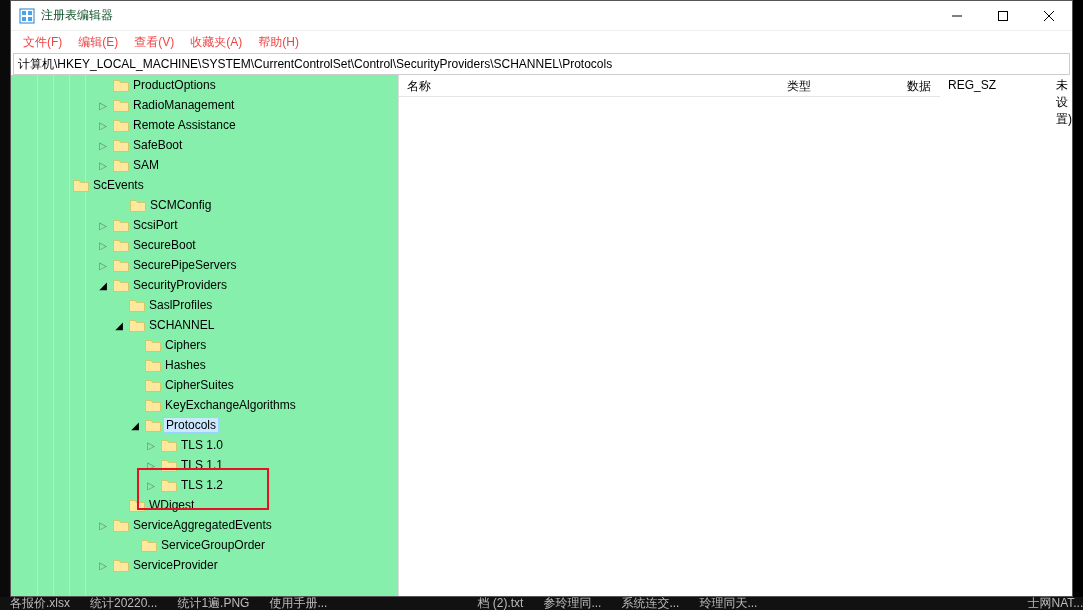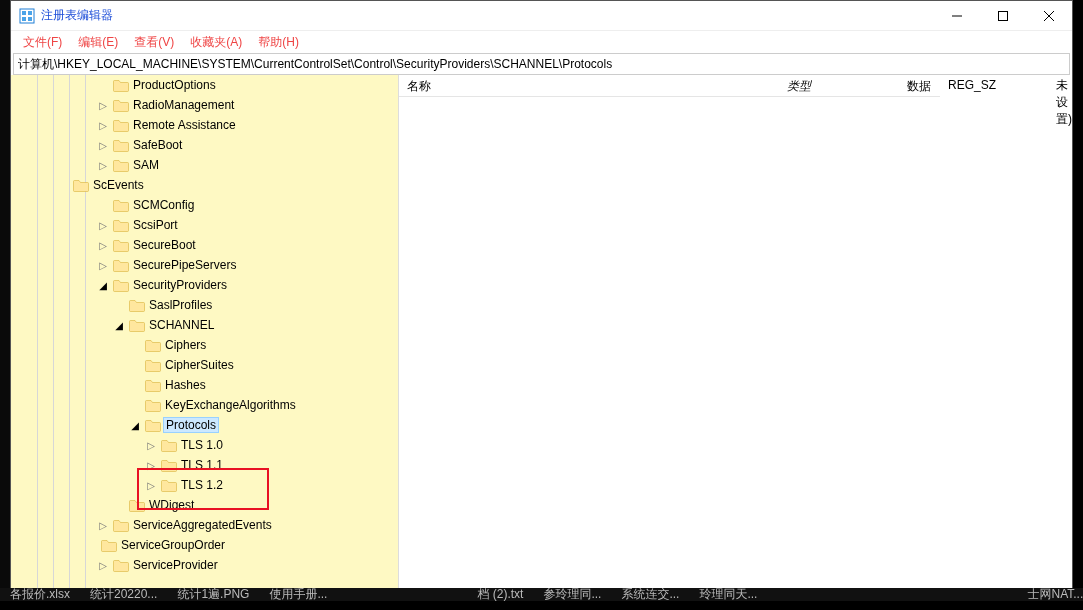--- a/index.html
+++ b/index.html
@@ -1,51 +1,51 @@
 <!DOCTYPE html>
 <html><head>
 <meta charset="utf-8">
 <style>
 * { margin: 0; padding: 0; box-sizing: border-box; font-family: "Microsoft YaHei", "Segoe UI", sans-serif; font-size: 12px; }
 body { background: #000; width: 1083px; height: 610px; overflow: hidden; }
 .window { position: absolute; left: 10px; top: 0; width: 1063px; height: 597px; background: #fff; display: flex; flex-direction: column; border: 1px solid #555; }
 .titlebar { height: 30px; display: flex; align-items: center; background: #fff; border-bottom: 1px solid #eee; }
 .titlebar .icon-app { width: 16px; height: 16px; margin: 0 6px 0 8px; }
-.titlebar .title { flex: 0 0 auto; color: #1d4ed8; }
+.titlebar .title { flex: 0 0 auto; color: #14532d; }
 .titlebar .spacer { flex: 1; }
 .win-btn { width: 46px; height: 30px; display: flex; align-items: center; justify-content: center; color: #000; }
 .menubar { height: 22px; display: flex; align-items: center; padding: 0 4px; background: #fff; }
 .menubar .mitem { padding: 2px 8px; color: #ef4444; }
 .addressbar { height: 22px; border: 1px solid #ccc; margin: 0 2px; display: flex; align-items: center; padding: 0 4px; color: #000; background: #fff; }
 .content { flex: 1; display: flex; min-height: 0; }
-.tree-pane { width: 460px; border-right: 1px solid #ddd; overflow: hidden; position: relative; background: #fef9c3; }
+.tree-pane { width: 460px; border-right: 1px solid #ddd; overflow: hidden; position: relative; background: #86efac; }
 .tree { position: relative; height: 100%; }
 .node { display: flex; align-items: center; height: 20px; white-space: nowrap; }
 .exp { width: 16px; height: 16px; display: flex; align-items: center; justify-content: center; color: #777; font-size: 10px; }
 .exp.open { color: #000; }
 .folder { width: 16px; height: 13px; margin: 0 4px 0 2px; }
 .fbody { fill: #ffe79e; stroke: #d8b13a; stroke-width: 0.6; }
 .label { color: #000; }
 .label.sel { background: #cce8ff; border: 1px solid #99d1ff; padding: 0 2px; margin: -1px 16px -1px -2px; }
 .vline { position: absolute; width: 1px; background: #d7d7d7; top: 0; bottom: 0; }
 .list-pane { flex: 1; display: flex; flex-direction: row; background: #fff; position: relative; }
 .list-header { height: 22px; display: flex; border-bottom: 1px solid #e5e5e5; }
 .col { padding: 3px 8px; border-right: 1px solid transparent; color: #000; }
 .col.c1 { width: 380px; }
-.col.c2 { width: 120px; font-style: italic; }
+.col.c2 { width: 120px; }
 .col.c3 { flex: 1; }
 .list-body { flex: 1; overflow: hidden; }
 .row { display: flex; height: 20px; align-items: center; }
 .row .c1 { width: 380px; display: flex; align-items: center; padding-left: 4px; }
 .row .c2 { width: 120px; padding-left: 8px; }
 .row .c3 { flex: 1; padding-left: 8px; }
 .val-icon { width: 16px; height: 14px; margin-right: 4px; }
 .hscroll { height: 17px; background: #f0f0f0; border-top: 1px solid #ddd; position: relative; }
 .hscroll .thumb { position: absolute; left: 15px; top: 2px; width: 520px; height: 13px; background: #cdcdcd; border-radius: 0; }
-.taskbar { position: absolute; left: 0; bottom: 9px; width: 1083px; height: 13px; background: #111; display: flex; color: #bbb; font-size: 11px; overflow: hidden; align-items: center; }
+.taskbar { position: absolute; left: 0; bottom: 0; width: 1083px; height: 13px; background: #111; display: flex; color: #bbb; font-size: 11px; overflow: hidden; align-items: center; }
 .taskbar span { margin: 0 10px; white-space: nowrap; }
 .redbox { position: absolute; border: 2px solid #e81123; pointer-events: none; }
 .left-strip { position: absolute; left: 0; top: 0; width: 10px; height: 597px; background: #0a0a0a; }
 </style>
 </head>
 <body>
 
 <div class="left-strip"></div>
 
 <div class="window">
@@ -132,21 +132,21 @@
             </svg>
             <span class="label">SAM</span>
           </div>
           <div class="node" style="padding-left: 44px;">
             <span class="exp"></span>
             <svg class="folder" viewBox="0 0 16 13">
               <path class="fbody" d="M0.5 2.5 v9 a1 1 0 0 0 1 1 h13 a1 1 0 0 0 1-1 v-7 a1 1 0 0 0 -1-1 h-7 l-1.5-2 h-4.5 a1 1 0 0 0 -1 1 z"></path>
             </svg>
             <span class="label">ScEvents</span>
           </div>
-          <div class="node" style="padding-left: 84px;">
+          <div class="node" style="padding-left: 84px; margin-left: 17px;">
             <span class="exp"></span>
             <svg class="folder" viewBox="0 0 16 13">
               <path class="fbody" d="M0.5 2.5 v9 a1 1 0 0 0 1 1 h13 a1 1 0 0 0 1-1 v-7 a1 1 0 0 0 -1-1 h-7 l-1.5-2 h-4.5 a1 1 0 0 0 -1 1 z"></path>
             </svg>
             <span class="label">SCMConfig</span>
           </div>
           <div class="node" style="padding-left: 84px;">
             <span class="exp">▷</span>
             <svg class="folder" viewBox="0 0 16 13">
               <path class="fbody" d="M0.5 2.5 v9 a1 1 0 0 0 1 1 h13 a1 1 0 0 0 1-1 v-7 a1 1 0 0 0 -1-1 h-7 l-1.5-2 h-4.5 a1 1 0 0 0 -1 1 z"></path>
@@ -193,34 +193,34 @@
             <svg class="folder" viewBox="0 0 16 13">
               <path class="fbody" d="M0.5 2.5 v9 a1 1 0 0 0 1 1 h13 a1 1 0 0 0 1-1 v-7 a1 1 0 0 0 -1-1 h-7 l-1.5-2 h-4.5 a1 1 0 0 0 -1 1 z"></path>
             </svg>
             <span class="label">Ciphers</span>
           </div>
           <div class="node" style="padding-left: 116px;">
             <span class="exp"></span>
             <svg class="folder" viewBox="0 0 16 13">
               <path class="fbody" d="M0.5 2.5 v9 a1 1 0 0 0 1 1 h13 a1 1 0 0 0 1-1 v-7 a1 1 0 0 0 -1-1 h-7 l-1.5-2 h-4.5 a1 1 0 0 0 -1 1 z"></path>
             </svg>
+            <span class="label">Hashes</span>
+          </div>
+          <div class="node" style="padding-left: 116px;">
+            <span class="exp"></span>
+            <svg class="folder" viewBox="0 0 16 13">
+              <path class="fbody" d="M0.5 2.5 v9 a1 1 0 0 0 1 1 h13 a1 1 0 0 0 1-1 v-7 a1 1 0 0 0 -1-1 h-7 l-1.5-2 h-4.5 a1 1 0 0 0 -1 1 z"></path>
+            </svg>
             <span class="label">CipherSuites</span>
           </div>
           <div class="node" style="padding-left: 116px;">
             <span class="exp"></span>
             <svg class="folder" viewBox="0 0 16 13">
               <path class="fbody" d="M0.5 2.5 v9 a1 1 0 0 0 1 1 h13 a1 1 0 0 0 1-1 v-7 a1 1 0 0 0 -1-1 h-7 l-1.5-2 h-4.5 a1 1 0 0 0 -1 1 z"></path>
             </svg>
-            <span class="label">Hashes</span>
-          </div>
-          <div class="node" style="padding-left: 116px;">
-            <span class="exp"></span>
-            <svg class="folder" viewBox="0 0 16 13">
-              <path class="fbody" d="M0.5 2.5 v9 a1 1 0 0 0 1 1 h13 a1 1 0 0 0 1-1 v-7 a1 1 0 0 0 -1-1 h-7 l-1.5-2 h-4.5 a1 1 0 0 0 -1 1 z"></path>
-            </svg>
             <span class="label">KeyExchangeAlgorithms</span>
           </div>
           <div class="node" style="padding-left: 116px;">
             <span class="exp open">◢</span>
             <svg class="folder" viewBox="0 0 16 13">
               <path class="fbody" d="M0.5 2.5 v9 a1 1 0 0 0 1 1 h13 a1 1 0 0 0 1-1 v-7 a1 1 0 0 0 -1-1 h-7 l-1.5-2 h-4.5 a1 1 0 0 0 -1 1 z"></path>
             </svg>
             <span class="label sel">Protocols</span>
           </div>
           <div class="node" style="padding-left: 132px;">
@@ -251,21 +251,21 @@
             </svg>
             <span class="label">WDigest</span>
           </div>
           <div class="node" style="padding-left: 84px;">
             <span class="exp">▷</span>
             <svg class="folder" viewBox="0 0 16 13">
               <path class="fbody" d="M0.5 2.5 v9 a1 1 0 0 0 1 1 h13 a1 1 0 0 0 1-1 v-7 a1 1 0 0 0 -1-1 h-7 l-1.5-2 h-4.5 a1 1 0 0 0 -1 1 z"></path>
             </svg>
             <span class="label">ServiceAggregatedEvents</span>
           </div>
-          <div class="node" style="padding-left: 72px;">
+          <div class="node" style="padding-left: 112px;">
             <span class="exp"></span>
             <svg class="folder" viewBox="0 0 16 13">
               <path class="fbody" d="M0.5 2.5 v9 a1 1 0 0 0 1 1 h13 a1 1 0 0 0 1-1 v-7 a1 1 0 0 0 -1-1 h-7 l-1.5-2 h-4.5 a1 1 0 0 0 -1 1 z"></path>
             </svg>
             <span class="label">ServiceGroupOrder</span>
           </div>
           <div class="node" style="padding-left: 84px;">
             <span class="exp">▷</span>
             <svg class="folder" viewBox="0 0 16 13">
               <path class="fbody" d="M0.5 2.5 v9 a1 1 0 0 0 1 1 h13 a1 1 0 0 0 1-1 v-7 a1 1 0 0 0 -1-1 h-7 l-1.5-2 h-4.5 a1 1 0 0 0 -1 1 z"></path>

